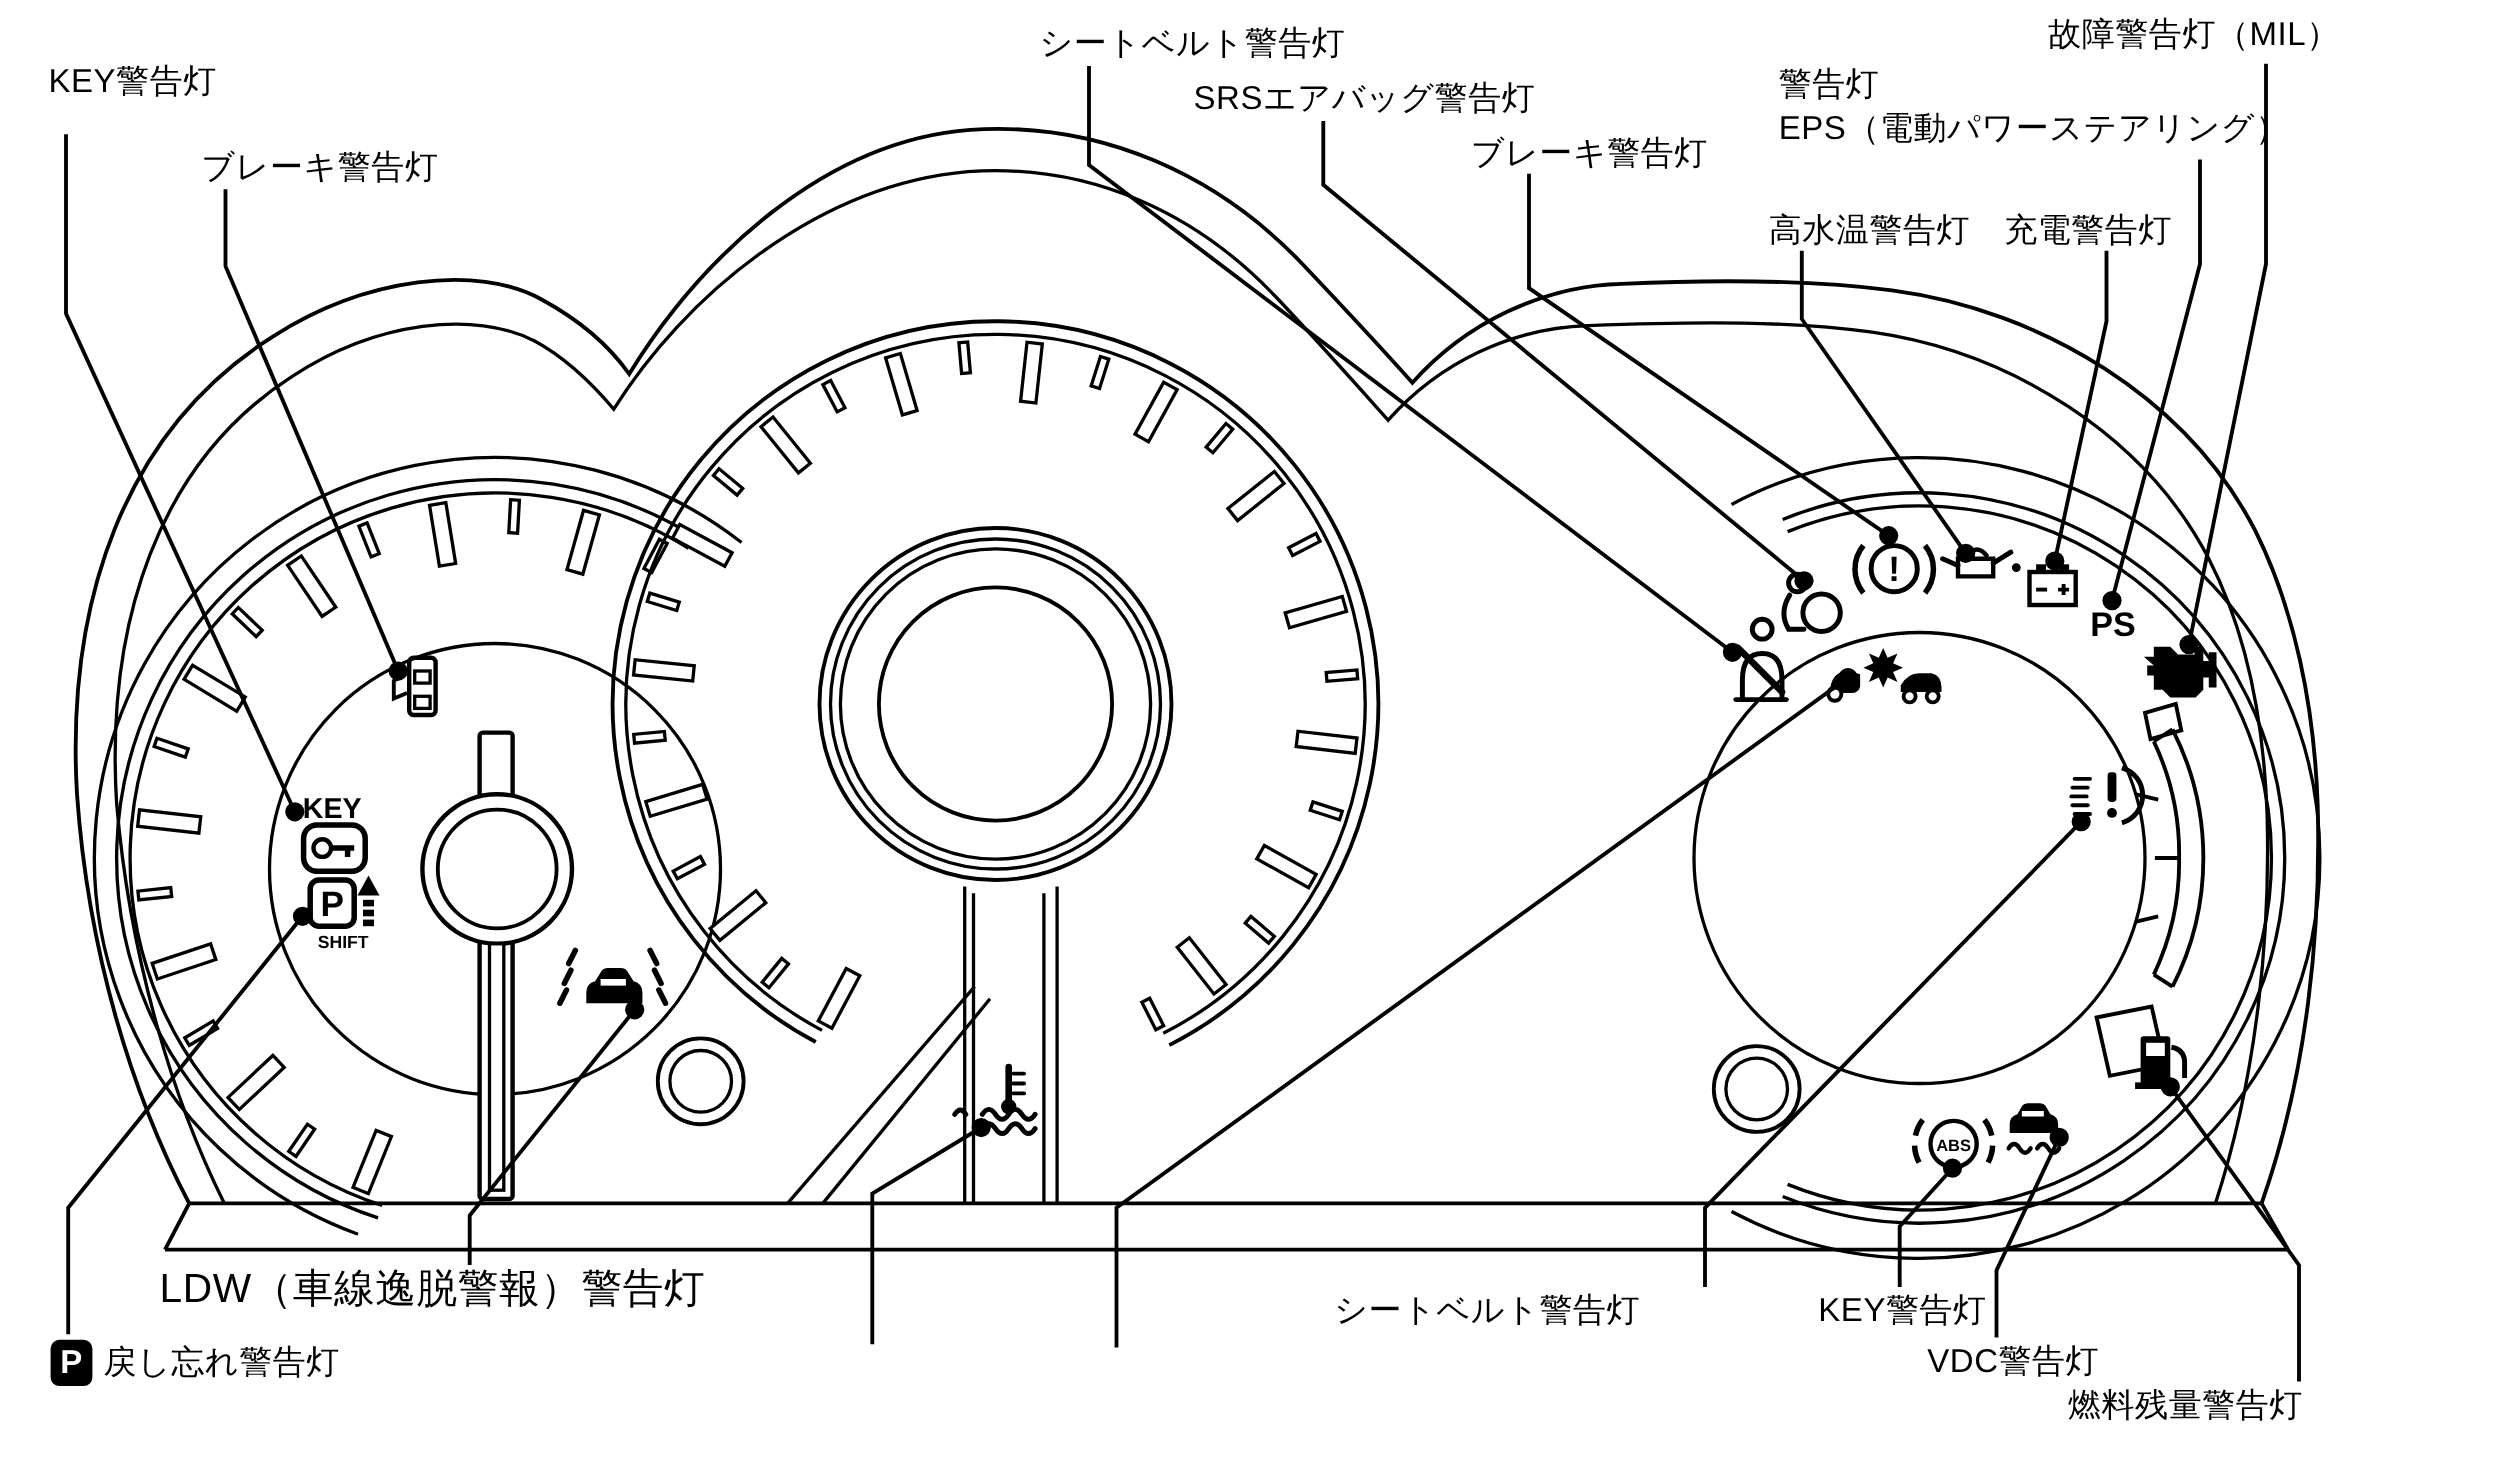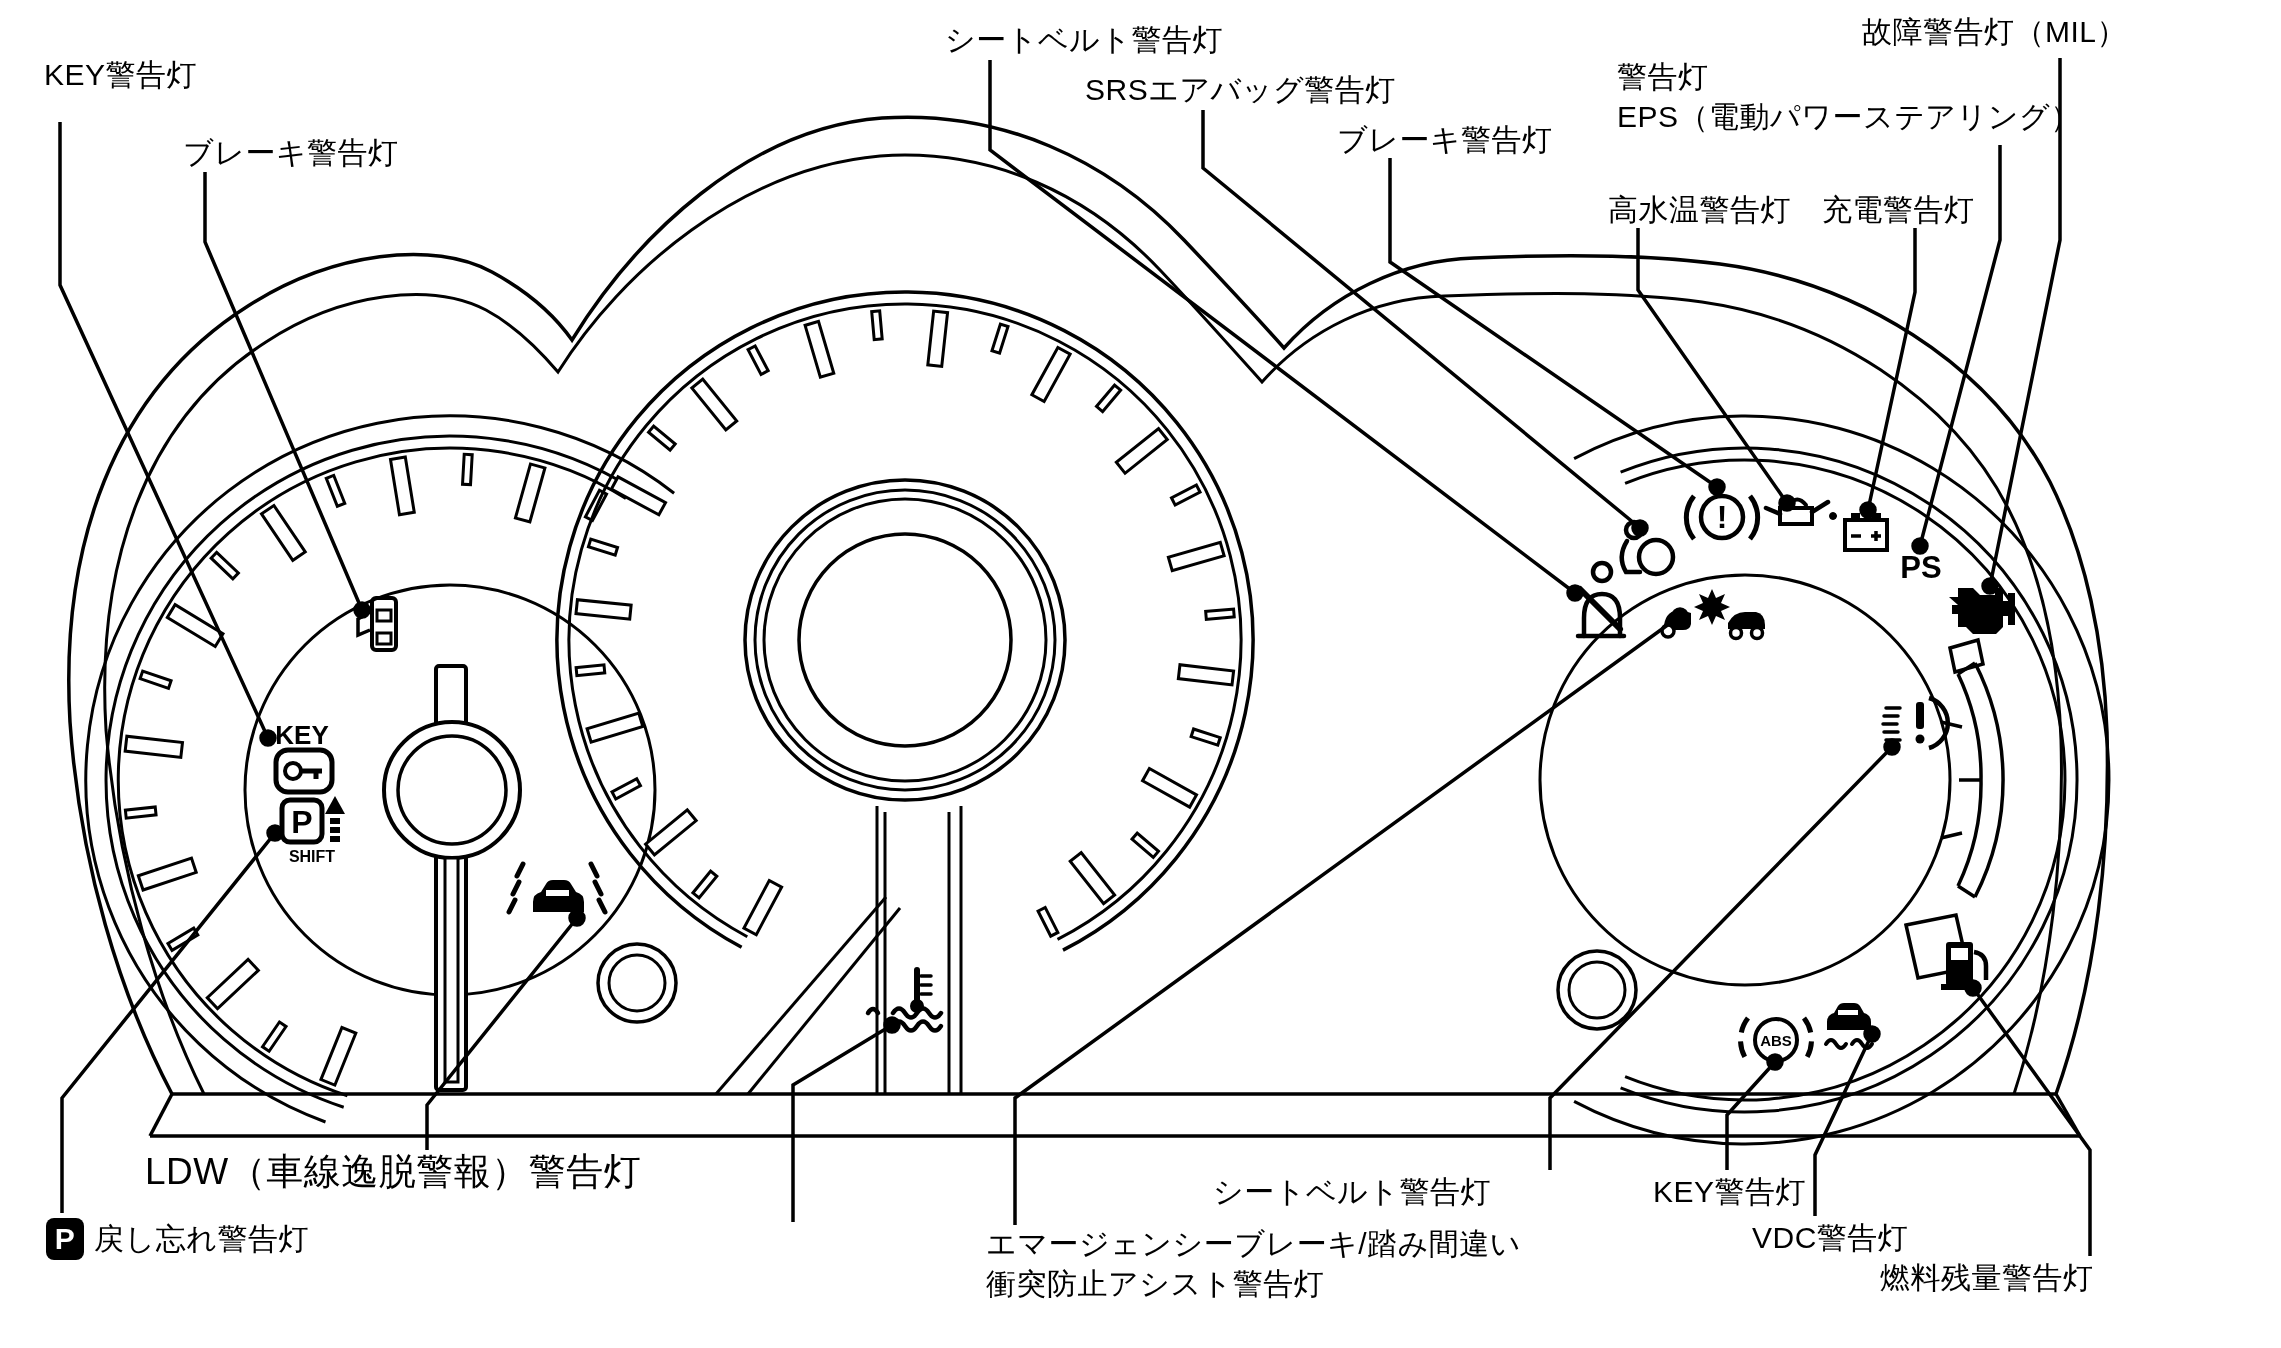--- a/index.html
+++ b/index.html
@@ -327,21 +327,17 @@
     <div>EPS（電動パワーステアリング）</div>
   </div>
   <div class="callout" style="left:1862px;top:12px">故障警告灯（MIL）</div>
   <div class="callout" style="left:1608px;top:190px">高水温警告灯</div>
   <div class="callout" style="left:1822px;top:190px">充電警告灯</div>
   <div class="callout small" style="left:145px;top:1152px">LDW（車線逸脱警報）警告灯</div>
   <div class="callout p-line" style="left:46px;top:1218px">
     <span class="p-badge">P</span>
     <span>戻し忘れ警告灯</span>
   </div>
-  <div class="callout" style="left:986px;top:1224px">
-    <div>エマージェンシーブレーキ/踏み間違い</div>
-    <div>衝突防止アシスト警告灯</div>
-  </div>
   <div class="callout" style="left:1213px;top:1172px">シートベルト警告灯</div>
   <div class="callout" style="left:1653px;top:1172px">KEY警告灯</div>
   <div class="callout" style="left:1752px;top:1218px">VDC警告灯</div>
   <div class="callout" style="left:1880px;top:1258px">燃料残量警告灯</div>
 </div>
 
 </body></html>

